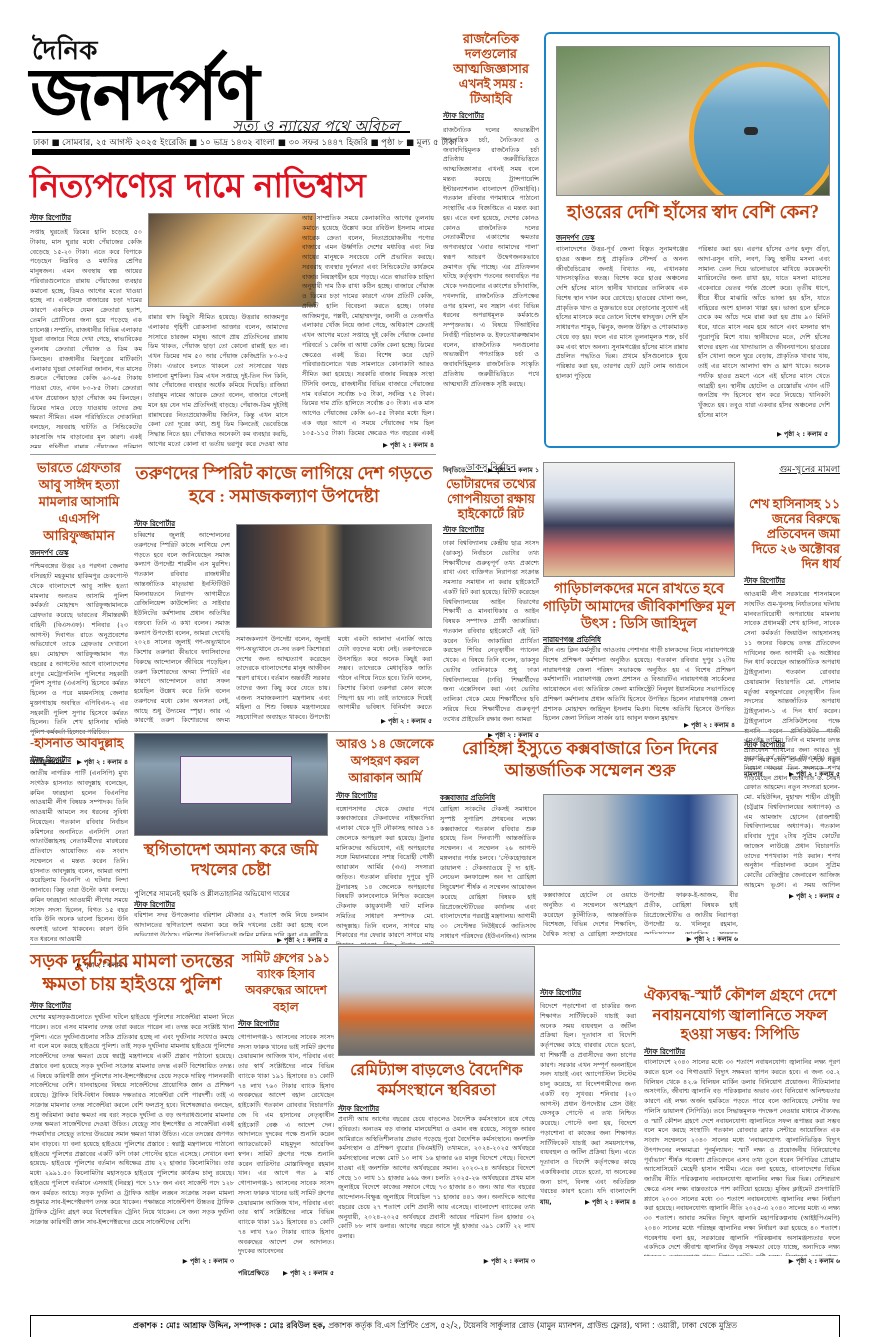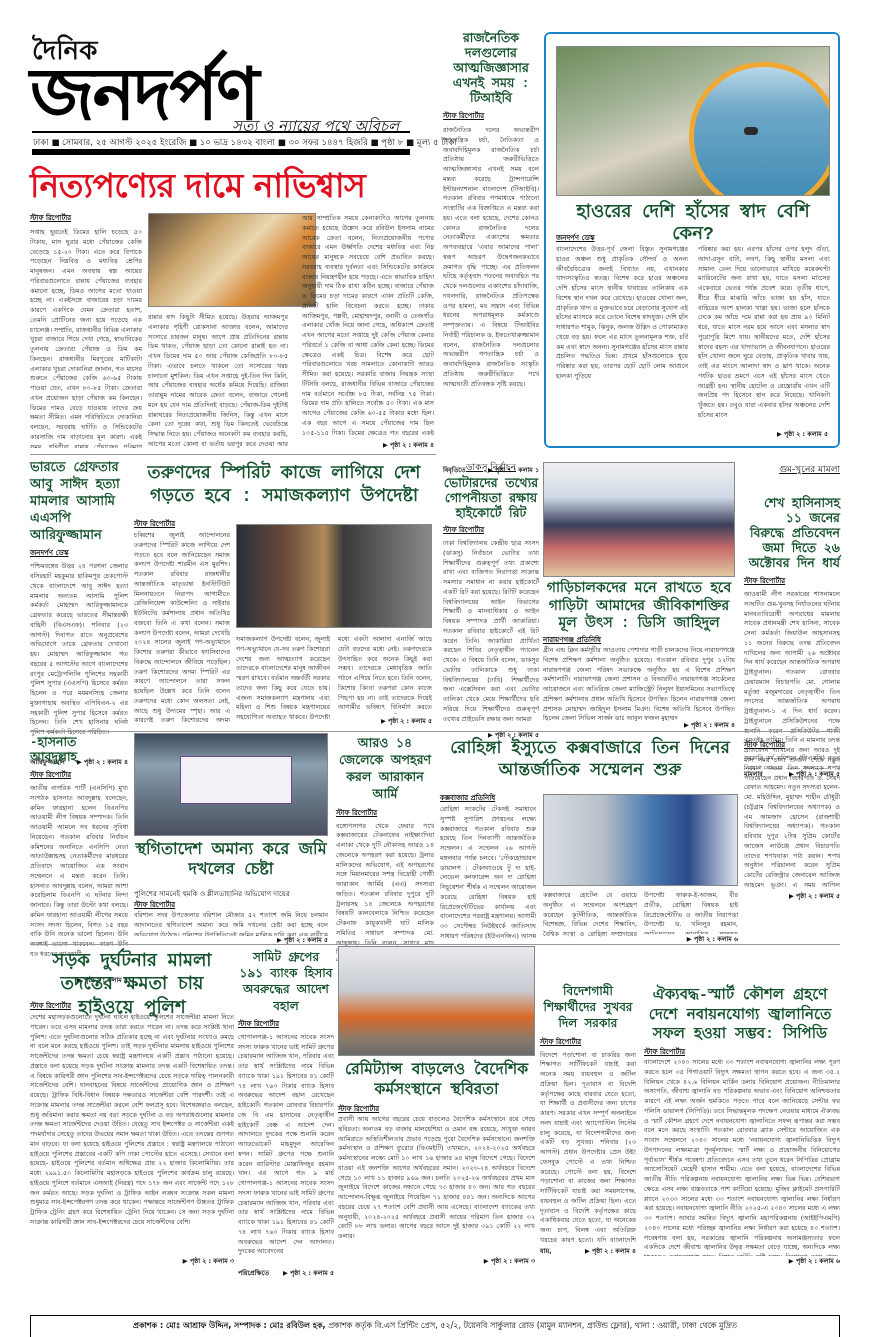--- a/index.html
+++ b/index.html
@@ -4,21 +4,21 @@
 <style>
 *{box-sizing:border-box;margin:0;padding:0}
 body{width:870px;height:1337px;background:#fff;font-family:"DejaVu Sans",sans-serif;color:#111;position:relative;overflow:hidden}
 .abs{position:absolute}
 .head-small{font-family:"DejaVu Serif",serif;font-size:26px;font-weight:bold;color:#111}
 .masthead{font-family:"DejaVu Sans",sans-serif;font-weight:900;font-size:72px;letter-spacing:-2px;color:#000;line-height:1}
 .tagline{font-family:"DejaVu Serif",serif;font-size:15px;font-style:italic}
 .dateline{font-size:8.5px;color:#111;white-space:nowrap}
 .rule-thick{background:#000;height:6px}
 .rule-thin{background:#000;height:2px}
-.hl{font-family:Liberation Mono, monospace;color:#14532d;line-height:1.2;text-align:center}
+.hl{font-family:Liberation Serif, serif;color:#c2410c;line-height:1.2;text-align:center}
 .byline{font-size:7px;font-weight:bold;text-decoration:underline;color:#111}
 .body{font-size:6.3px;line-height:1.55;text-align:justify;color:#222}
 .cont{font-size:6.3px;text-align:right;font-weight:bold;color:#111}
 .img{border:1px solid #888;overflow:hidden}
 .kicker{font-size:9px;text-decoration:underline;text-align:center}
 </style>
 </head>
 <body>
 
 <div class="abs head-small" style="left:32px;top:30px;">দৈনিক</div>
@@ -55,21 +55,21 @@
 <div class="abs" style="left:30px;top:160px;width:412px;font-size:33px;font-weight:bold;color:#e0101f;white-space:nowrap;letter-spacing:-0.5px;">নিত্যপণ্যের দামে নাভিশ্বাস</div>
 <div class="abs byline" style="left:30px;top:212px;">স্টাফ রিপোর্টার</div>
 <div class="abs body" style="left:30px;top:227px;width:112px;height:221px;overflow:hidden;">সপ্তাহ ঘুরতেই ডিমের হালি চড়েছে ৫০ টাকায়, মাস ঘুরার মধ্যে পেঁয়াজের কেজি বেড়েছে ১৫-২০ টাকা। এতে করে বিপাকে পড়েছেন নিম্নবিত্ত ও মধ্যবিত্ত শ্রেণির মানুষজন। এমন অবস্থায় স্বল্প আয়ের পরিবারগুলোতে রান্নায় পেঁয়াজের ব্যবহার কমানো হচ্ছে, ডিমও আগের মতো খাওয়া হচ্ছে না। একইসঙ্গে বাজারের চড়া দামের কারণে একদিকে যেমন ক্রেতারা হতাশ, তেমনি প্রোটিনের জন্য হয়ে পড়েছে এক চ্যালেঞ্জ। সম্প্রতি, রাজধানীর বিভিন্ন এলাকার খুচরা বাজারে গিয়ে দেখা গেছে, স্বাভাবিকের তুলনায় ক্রেতারা পেঁয়াজ ও ডিম কম কিনছেন। রাজধানীর মিরপুরের মাটিকাটা এলাকার খুচরা দোকানিরা জানান, গত মাসের শুরুতে পেঁয়াজের কেজি ৬০-৬৫ টাকায় পাওয়া যেত, এখন ৮০-৮৫ টাকা। ক্রেতারা এখন প্রয়োজন ছাড়া পেঁয়াজ কম কিনছেন। ডিমের দামও বেড়ে যাওয়ায় তাদের ক্রয় ক্ষমতা সীমিত। এমন পরিস্থিতিতে দোকানিরা বলছেন, সরবরাহ ঘাটতি ও সিন্ডিকেটের কারসাজি দাম বাড়ানোর মূল কারণ। একই সময়, গৃহিণীরা রান্নায় পেঁয়াজের পরিমাণ কমিয়ে দিচ্ছেন। একই এলাকার বাসিন্দা (মিরপুর) রেশম বলেন, ডিমের দাম বেড়ে যাওয়ায় সপ্তাহে যে পরিমাণ ডিম খেতাম, এখন তা কমাতে হয়েছে। পেঁয়াজও আগের মতো ব্যবহার করা যায় না, তাই</div>
 <div class="abs img" style="left:148px;top:213px;width:168px;height:94px;background:linear-gradient(135deg,#5b4a3a 0%,#c9a36a 30%,#e8d6b0 50%,#d98a3a 70%,#7a6a4a 100%);"></div>
 <div class="abs body" style="left:148px;top:312px;width:140px;height:136px;overflow:hidden;">রান্নার স্বাদ কিছুটা সীমিত হয়েছে। উত্তরার আজমপুর এলাকার গৃহিণী রোকসানা আক্তার বলেন, আমাদের সংসারে চারজন মানুষ। আগে প্রায় প্রতিদিনের রান্নায় ডিম থাকত, পেঁয়াজ ছাড়া তো কোনো রান্নাই হত না। এখন ডিমের দাম ৫০ আর পেঁয়াজ কেজিপ্রতি ৮০-৮৫ টাকা। এভাবে চলতে থাকলে তো সংসারের খরচ চালানো মুশকিল। ডিম এখন সপ্তাহে দুই-তিন দিন কিনি, আর পেঁয়াজের ব্যবহার অর্ধেক কমিয়ে দিয়েছি। রাজিয়া তারান্নুম নামের আরেক ক্রেতা বলেন, বাজারে গেলেই মনে হয় যেন দাম প্রতিদিনই বাড়ছে। পেঁয়াজ-ডিম দুইটাই রান্নাঘরের নিত্যপ্রয়োজনীয় জিনিস, কিন্তু এখন মাসে কেনা তো দূরের কথা, শুধু ডিম কিনতেই ভেবেচিন্তে সিদ্ধান্ত নিতে হয়। পেঁয়াজও অনেকটা কম ব্যবহার করছি, আগের মতো কোলা বা ভর্তায় ভরপুর করে দেওয়া আর সম্ভব হচ্ছে না।</div>
 <div class="abs body" style="left:302px;top:213px;width:132px;height:224px;overflow:hidden;">আর সাম্প্রতিক সময়ে কেনাকাটাও আগের তুলনায় কমাতে হয়েছে উল্লেখ করে রবিউল ইসলাম নামের আরেক ক্রেতা বলেন, নিত্যপ্রয়োজনীয় পণ্যের বাজারে এমন ঊর্ধ্বগতি দেশের মধ্যবিত্ত এবং নিম্ন আয়ের মানুষকে সবচেয়ে বেশি প্রভাবিত করছে। সরবরাহ ব্যবস্থার দুর্বলতা এবং সিন্ডিকেটের কার্যক্রমে বাজার নিয়ন্ত্রণহীন হয়ে পড়ছে। এতে স্বাভাবিক চাহিদা অনুযায়ী দাম ঠিক রাখা কঠিন হচ্ছে। বাজারে পেঁয়াজ ও ডিমের চড়া দামের কারণে এখন প্রতিটি কেজি, প্রতিটি হালি বিবেচনা করতে হচ্ছে। ঢাকার আজিমপুর, পল্লবী, মোহাম্মদপুর, বনানী ও তেজগাঁও এলাকার খোঁজ নিয়ে জানা গেছে, অধিকাংশ ক্রেতাই এখন আগের মতো সপ্তাহে দুই কেজি পেঁয়াজ কেনার পরিবর্তে ১ কেজি বা আধা কেজি কেনা হচ্ছে। ডিমের ক্ষেত্রেও একই চিত্র। বিশেষ করে ছোট পরিবারগুলোতে খরচ সামলাতে কোনাকাটা আরও সীমিত করা হয়েছে। সরকারি বাজার নিয়ন্ত্রক সংস্থা টিসিবি বলছে, রাজধানীর বিভিন্ন বাজারে পেঁয়াজের দাম বর্তমানে সর্বোচ্চ ৮৫ টাকা, সর্বনিম্ন ৭৫ টাকা। ডিমের দাম প্রতি হালিতে সর্বোচ্চ ৫০ টাকা। এক মাস আগেও পেঁয়াজের কেজি ৬০-৫৫ টাকার মধ্যে ছিল। এক বছর আগে এ সময়ে পেঁয়াজের দাম ছিল ১০৫-১১৫ টাকা। ডিমের ক্ষেত্রেও গত বছরের একই সময়ে হালি ৩০-৩৫ টাকায়</div>
 <div class="abs cont" style="left:302px;top:440px;width:132px;">▶ পৃষ্ঠা ২ : কলাম ৪</div>
 <div class="abs" style="left:30px;top:454px;width:406px;height:1px;background:#999;"></div>
 
 <div class="abs" style="left:30px;top:460px;width:98px;">
-  <div class="hl" style="font-size:13px;text-align:left;font-weight:bold;line-height:1.3;">ভারতে গ্রেফতার আবু সাঈদ হত্যা মামলার আসামি এএসপি আরিফুজ্জামান</div>
+  <div class="hl" style="font-size:13px;text-align:center;font-weight:bold;line-height:1.3;">ভারতে গ্রেফতার আবু সাঈদ হত্যা মামলার আসামি এএসপি আরিফুজ্জামান</div>
   <div class="byline" style="margin-top:3px;">জনদর্পণ ডেস্ক</div>
   <div class="body" style="height:196px;overflow:hidden;margin-top:2px;">পশ্চিমবঙ্গের উত্তর ২৪ পরগনা জেলার বসিরহাট মহকুমার হাকিমপুর চেকপোস্ট থেকে বাংলাদেশে আবু সাঈদ হত্যা মামলার অন্যতম আসামি পুলিশ কর্মকর্তা মোহাম্মদ আরিফুজ্জামানকে গ্রেফতার করেছে ভারতের সীমান্তরক্ষী বাহিনী (বিএসএফ)। শনিবার (২৩ আগস্ট) দিবাগত রাতে অনুপ্রবেশের অভিযোগে তাকে গ্রেফতার দেখানো হয়। মোহাম্মদ আরিফুজ্জামান গত বছরের ৫ আগস্টের আগে বাংলাদেশের রংপুর মেট্রোপলিটন পুলিশের সহকারী পুলিশ সুপার (এএসপি) হিসেবে কর্মরত ছিলেন ও পরে ময়মনসিংহ জেলার মুক্তাগাছায় অবস্থিত এপিবিএন-২ এর সহকারী পুলিশ সুপার হিসেবে কর্মরত ছিলেন। তিনি শেখ হাসিনার ঘনিষ্ঠ পুলিশ কর্মকর্তা হিসেবে পরিচিত।</div>
   <div class="cont" style="display:flex;justify-content:space-between;">
       <span>আরিফুজ্জামান</span>
       <span>▶ পৃষ্ঠা ২ : কলাম ৪</span>
     </div>
 </div>
 
 <div class="abs hl" style="left:134px;top:462px;width:300px;font-size:17.5px;font-weight:bold;line-height:1.3;">তরুণদের স্পিরিট কাজে লাগিয়ে দেশ গড়তে হবে : সমাজকল্যাণ উপদেষ্টা</div>
 <div class="abs byline" style="left:134px;top:518px;">স্টাফ রিপোর্টার</div>
@@ -160,21 +160,20 @@
     </div>
 </div>
 
 <div class="abs img" style="left:338px;top:946px;width:197px;height:110px;background:linear-gradient(180deg,#e8eaee 0%,#c8ccd2 40%,#d86a2a 65%,#8a7a6a 85%,#6a6a6a 100%);"></div>
 <div class="abs hl" style="left:338px;top:1060px;width:197px;font-size:15.5px;font-weight:bold;line-height:1.3;">রেমিট্যান্স বাড়লেও বৈদেশিক কর্মসংস্থানে স্থবিরতা</div>
 <div class="abs byline" style="left:338px;top:1103px;">স্টাফ রিপোর্টার</div>
 <div class="abs body" style="left:338px;top:1114px;width:197px;height:142px;overflow:hidden;">প্রবাসী আয় আগের বছরের চেয়ে বাড়লেও বৈদেশিক কর্মসংস্থানে রয়ে গেছে স্থবিরতা। অন্যতম বড় বাজার মালয়েশিয়া ও ওমান বন্ধ রয়েছে, সংযুক্ত আরব আমিরাতে অস্থিতিশীলতার প্রভাব পড়েছে পুরো বৈদেশিক কর্মসংস্থানে। জনশক্তি কর্মসংস্থান ও প্রশিক্ষণ ব্যুরোর (বিএমইটি) তথ্যমতে, ২০২৪-২০২৫ অর্থবছরে কর্মসংস্থানের লক্ষ্যে মোট ১০ লাখ ১৬ হাজার ৬৪ মানুষ বিদেশে গেছে। বিদেশে যাওয়া এই জনশক্তি আগের অর্থবছরের সমান। ২০২৩-২৪ অর্থবছরে বিদেশে গেছে ১০ লাখ ১১ হাজার ৯৬৯ জন। চলতি ২০২৫-২৬ অর্থবছরের প্রথম মাস জুলাইয়ে বিদেশে কাজের সন্ধানে গেছে ৭৩ হাজার ৪০ জন। আর গত বছরের আন্দোলন-বিক্ষুব্ধ জুলাইয়ে গিয়েছিল ৭১ হাজার ৪৪১ জন। অন্যদিকে আগের বছরের চেয়ে ২৭ শতাংশ বেশি প্রবাসী আয় এসেছে। বাংলাদেশ ব্যাংকের তথ্য অনুযায়ী, ২০২৪-২০২৫ অর্থবছরে প্রবাসী আয়ের পরিমাণ তিন হাজার ৩২ কোটি ৮৮ লাখ ডলার। আগের বছরে আসে দুই হাজার ৩৯১ কোটি ২২ লাখ ডলার।</div>
 <div class="abs cont" style="left:338px;top:1256px;width:197px;">▶ পৃষ্ঠা ২ : কলাম ৩</div>
 
 <div class="abs" style="left:540px;top:984px;width:96px;">
-  <div class="hl" style="font-size:12px;font-weight:bold;line-height:1.35;">বিদেশগামী শিক্ষার্থীদের সুখবর দিল সরকার</div>
   <div class="byline" style="margin-top:3px;">স্টাফ রিপোর্টার</div>
   <div class="body" style="height:196px;overflow:hidden;margin-top:2px;">বিদেশে পড়াশোনা বা চাকরির জন্য শিক্ষাগত সার্টিফিকেট যাচাই করা অনেক সময় ব্যয়বহুল ও জটিল প্রক্রিয়া ছিল। দূতাবাস বা বিদেশি কর্তৃপক্ষের কাছে বারবার যেতে হতো, যা শিক্ষার্থী ও প্রবাসীদের জন্য চাপের কারণ। সরকার এখন সম্পূর্ণ অনলাইনে সনদ যাচাই এবং অ্যাপোস্টিল সিস্টেম চালু করেছে, যা বিদেশগামীদের জন্য একটি বড় সুখবর। শনিবার (২৩ আগস্ট) প্রধান উপদেষ্টার প্রেস উইং ফেসবুক পোস্টে এ তথ্য নিশ্চিত করেছে। পোস্টে বলা হয়, বিদেশে পড়াশোনা বা কাজের জন্য শিক্ষাগত সার্টিফিকেট যাচাই করা সময়সাপেক্ষ, ব্যয়বহুল ও জটিল প্রক্রিয়া ছিল। এতে দূতাবাস ও বিদেশি কর্তৃপক্ষের কাছে একাধিকবার যেতে হতো, যা অনেকের জন্য চাপ, বিলম্ব এবং অতিরিক্ত খরচের কারণ হতো। যদি বাংলাদেশি শিক্ষার্থীদের বিদেশে উচ্চশিক্ষা ও চাকরির জন্য সব সার্টিফিকেট অনলাইনে যাচাই করা</div>
   <div class="cont" style="display:flex;justify-content:space-between;">
       <span>যায়,</span>
       <span>▶ পৃষ্ঠা ২ : কলাম ৪</span>
     </div>
 </div>
 
 <div class="abs hl" style="left:640px;top:986px;width:200px;font-size:15px;font-weight:bold;line-height:1.3;">ঐক্যবদ্ধ-স্মার্ট কৌশল গ্রহণে দেশে নবায়নযোগ্য জ্বালানিতে সফল হওয়া সম্ভব: সিপিডি</div>
 <div class="abs byline" style="left:644px;top:1046px;">স্টাফ রিপোর্টার</div>

